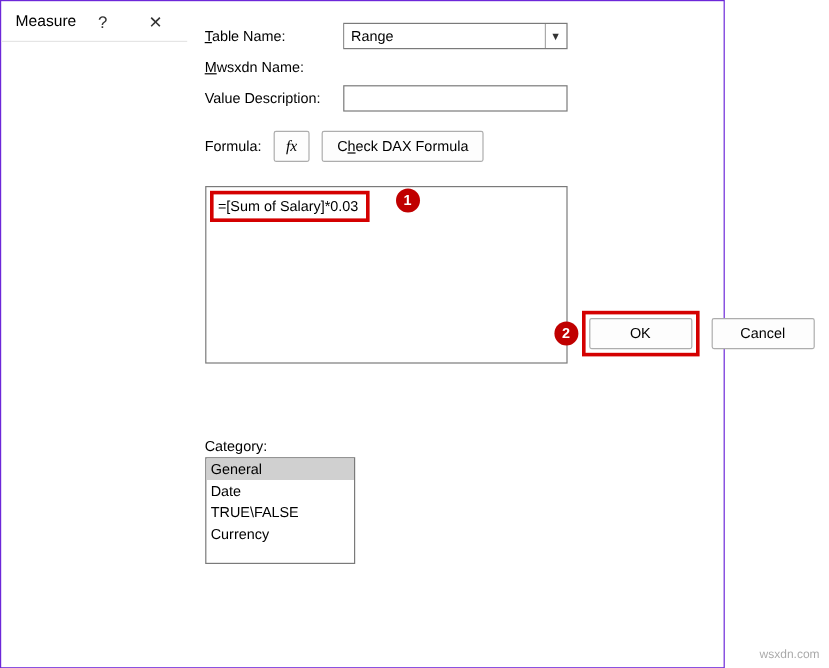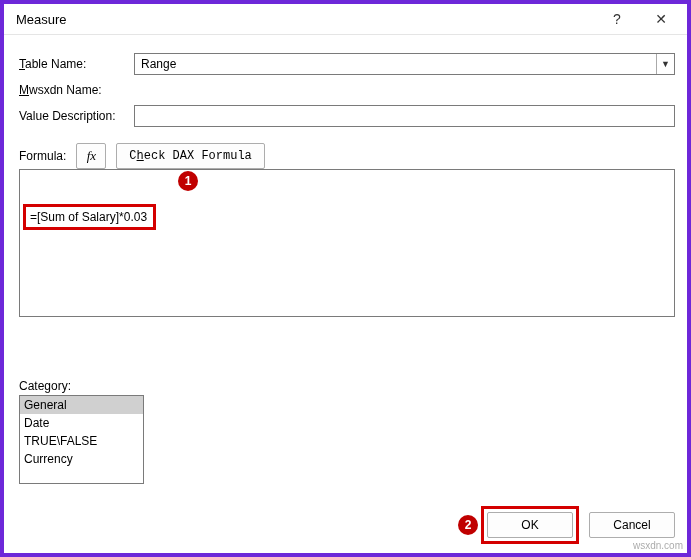--- a/index.html
+++ b/index.html
@@ -5,26 +5,25 @@
     * { box-sizing: border-box; margin: 0; padding: 0; }
     body {
       font-family: "Segoe UI", Tahoma, sans-serif;
       font-size: 12px;
       background: #fff;
       width: 691px;
       height: 557px;
       overflow: hidden;
     }
     .dialog {
-      width: 691px;
+      width: 604px;
       height: 557px;
-      border: 4px solid #6d28d9;
-      background: #fff;
-      display: flex;
-      flex-direction: column;
+      border: 1px solid #6d28d9;
+      background: #fff;
+      display: flex;
     }
     .titlebar {
       display: flex;
       align-items: center;
       height: 34px;
       padding: 0 4px 0 12px;
       border-bottom: 1px solid #e5e5e5;
     }
     .titlebar .title {
       flex: 1;
@@ -86,59 +85,58 @@
       padding: 0 6px;
       font-size: 12px;
       font-family: inherit;
       outline: none;
     }
     .formula-row {
       display: flex;
       align-items: center;
       gap: 10px;
       margin-top: 8px;
-      margin-bottom: 0;
+      margin-bottom: 20px;
     }
     .formula-label { font-size: 12px; }
     .fx-btn {
       width: 30px;
       height: 26px;
       border: 1px solid #adadad;
       background: #fdfdfd;
       display: flex;
       align-items: center;
       justify-content: center;
       font-style: italic;
       font-family: "Times New Roman", serif;
       font-size: 13px;
       border-radius: 2px;
     }
     .dax-btn {
       padding: 5px 12px;
       border: 1px solid #adadad;
       background: #fdfdfd;
       font-size: 12px;
-      font-family: Liberation Mono, monospace;
+      font-family: Liberation Sans, sans-serif;
       border-radius: 2px;
     }
     .editor {
       border: 1px solid #7a7a7a;
       height: 148px;
       background: #fff;
       position: relative;
       margin-bottom: 4px;
     }
     .editor-box {
       position: absolute;
       top: 3px;
       left: 3px;
       border: 3px solid #d40000;
       padding: 3px 6px 3px 4px;
       font-size: 12px;
-      margin-top: 31px;
     }
     .badge {
       position: absolute;
       width: 20px;
       height: 20px;
       border-radius: 50%;
       background: #c00000;
       color: #fff;
       display: flex;
       align-items: center;

